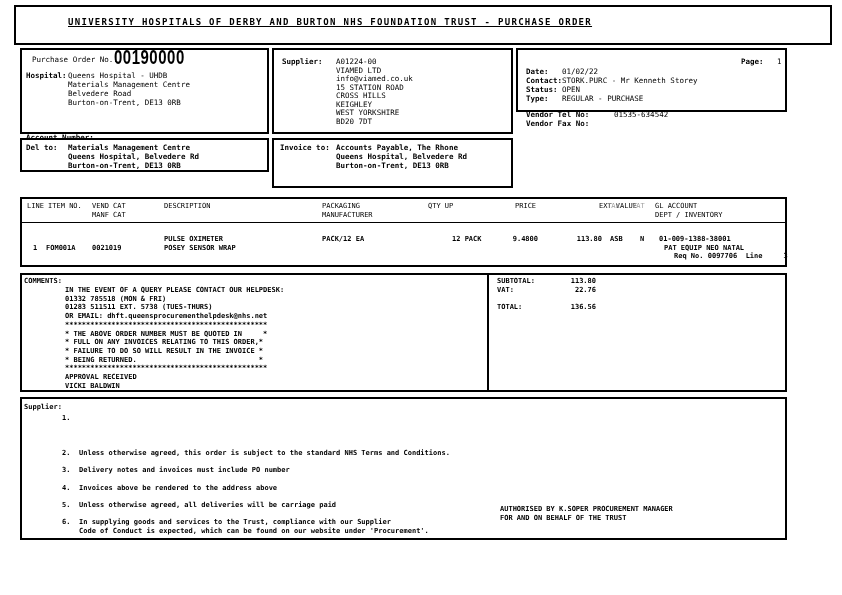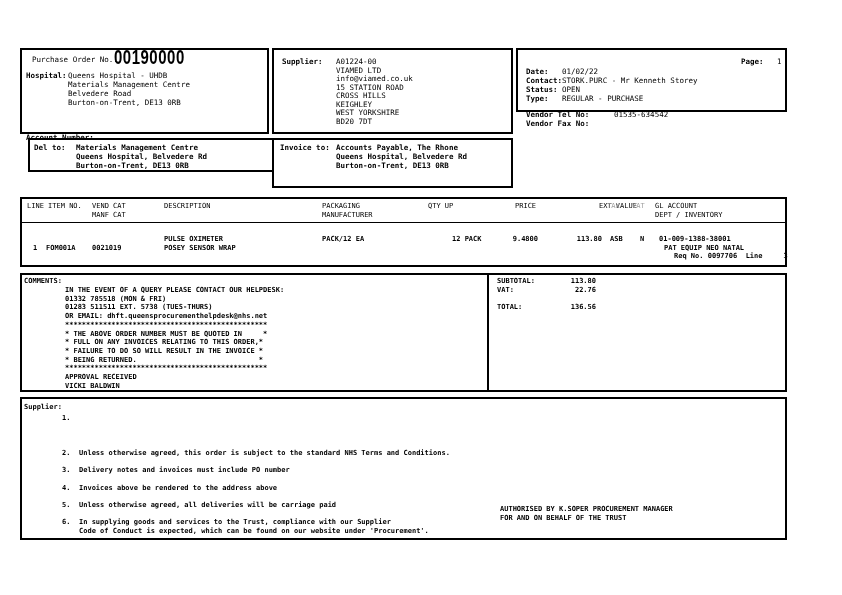--- a/index.html
+++ b/index.html
@@ -15,20 +15,23 @@
   .ponum{font-family:"Liberation Sans",sans-serif;font-weight:bold;font-size:15px;
          letter-spacing:0.5px;transform:scaleY(1.3);transform-origin:left top;}
   .hline{position:absolute;left:0;right:0;height:1px;background:#000;}
   .vline{position:absolute;top:0;bottom:0;width:2px;background:#000;}
 </style>
 </head>
 <body>
 
 <div class="page">
 
+  <div class="box" style="left:14px;top:5px;width:818px;height:40px;">
+    <div class="t title" style="left:52px;top:11px;">UNIVERSITY HOSPITALS OF DERBY AND BURTON NHS FOUNDATION TRUST - PURCHASE ORDER</div>
+  </div>
 
   <div class="box" style="left:20px;top:48px;width:249px;height:86px;">
     <div class="t" style="left:10px;top:6px;">Purchase Order No.:</div>
     <div class="t ponum" style="left:92px;top:2px;">00190000</div>
     <div class="t b" style="left:4px;top:22px;">Hospital:</div>
     <div class="t" style="left:46px;top:22px;">Queens Hospital - UHDB</div>
     <div class="t" style="left:46px;top:31px;">Materials Management Centre</div>
     <div class="t" style="left:46px;top:40px;">Belvedere Road</div>
     <div class="t" style="left:46px;top:49px;">Burton-on-Trent, DE13 0RB</div>
     <div class="t b" style="left:4px;top:68px;margin-top:16px;">Account Number:</div>
@@ -56,21 +59,21 @@
     <div class="t b" style="left:8px;top:36px;">Status:</div>
     <div class="t" style="left:44px;top:36px;">OPEN</div>
     <div class="t b" style="left:8px;top:45px;">Type:</div>
     <div class="t" style="left:44px;top:45px;">REGULAR - PURCHASE</div>
     <div class="t b" style="left:8px;top:61px;">Vendor Tel No:</div>
     <div class="t" style="left:96px;top:61px;">01535-634542</div>
     <div class="t b" style="left:8px;top:70px;">Vendor Fax No:</div>
     <div class="t" style="left:96px;top:70px;"></div>
   </div>
 
-  <div class="box" style="left:28px;top:138px;width:249px;height:34px;">
+  <div class="box" style="left:20px;top:138px;width:249px;height:34px;">
     <div class="t b" style="left:4px;top:4px;">Del to:</div>
     <div class="t b" style="left:46px;top:4px;">Materials Management Centre</div>
     <div class="t b" style="left:46px;top:13px;">Queens Hospital, Belvedere Rd</div>
     <div class="t b" style="left:46px;top:22px;">Burton-on-Trent, DE13 0RB</div>
   </div>
 
   <div class="box" style="left:272px;top:138px;width:241px;height:50px;">
     <div class="t b" style="left:6px;top:4px;">Invoice to:</div>
     <div class="t b" style="left:62px;top:4px;">Accounts Payable, The Rhone</div>
     <div class="t b" style="left:62px;top:13px;">Queens Hospital, Belvedere Rd</div>

